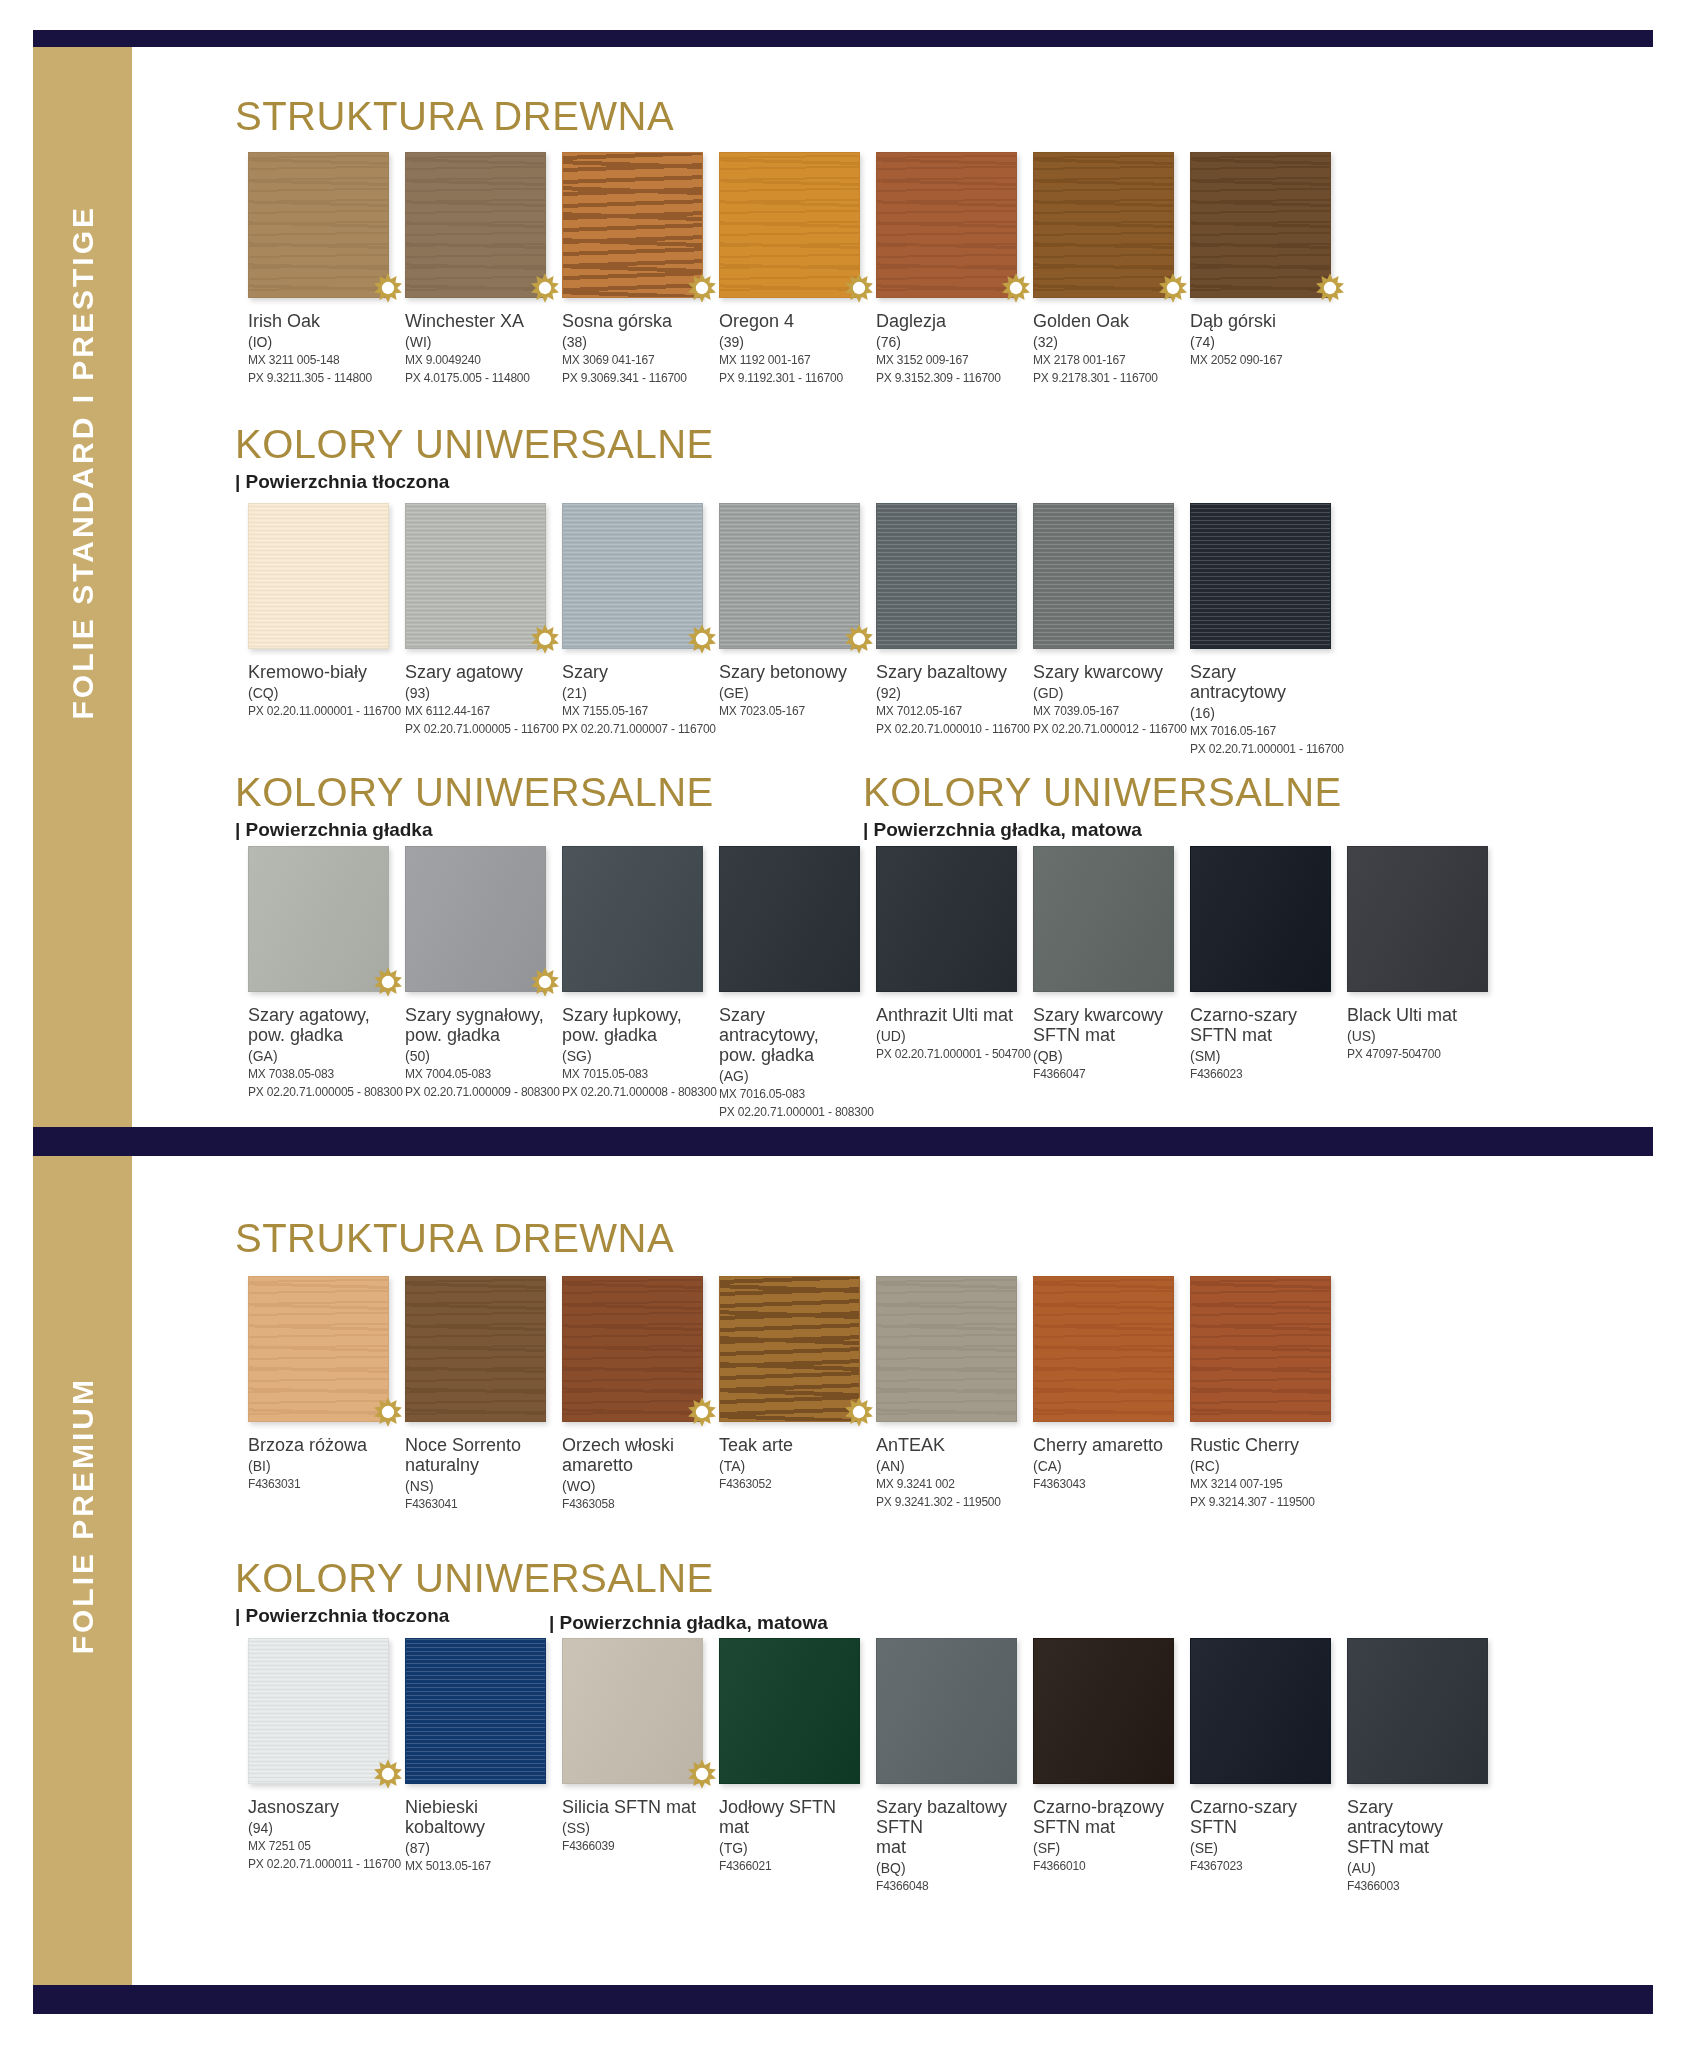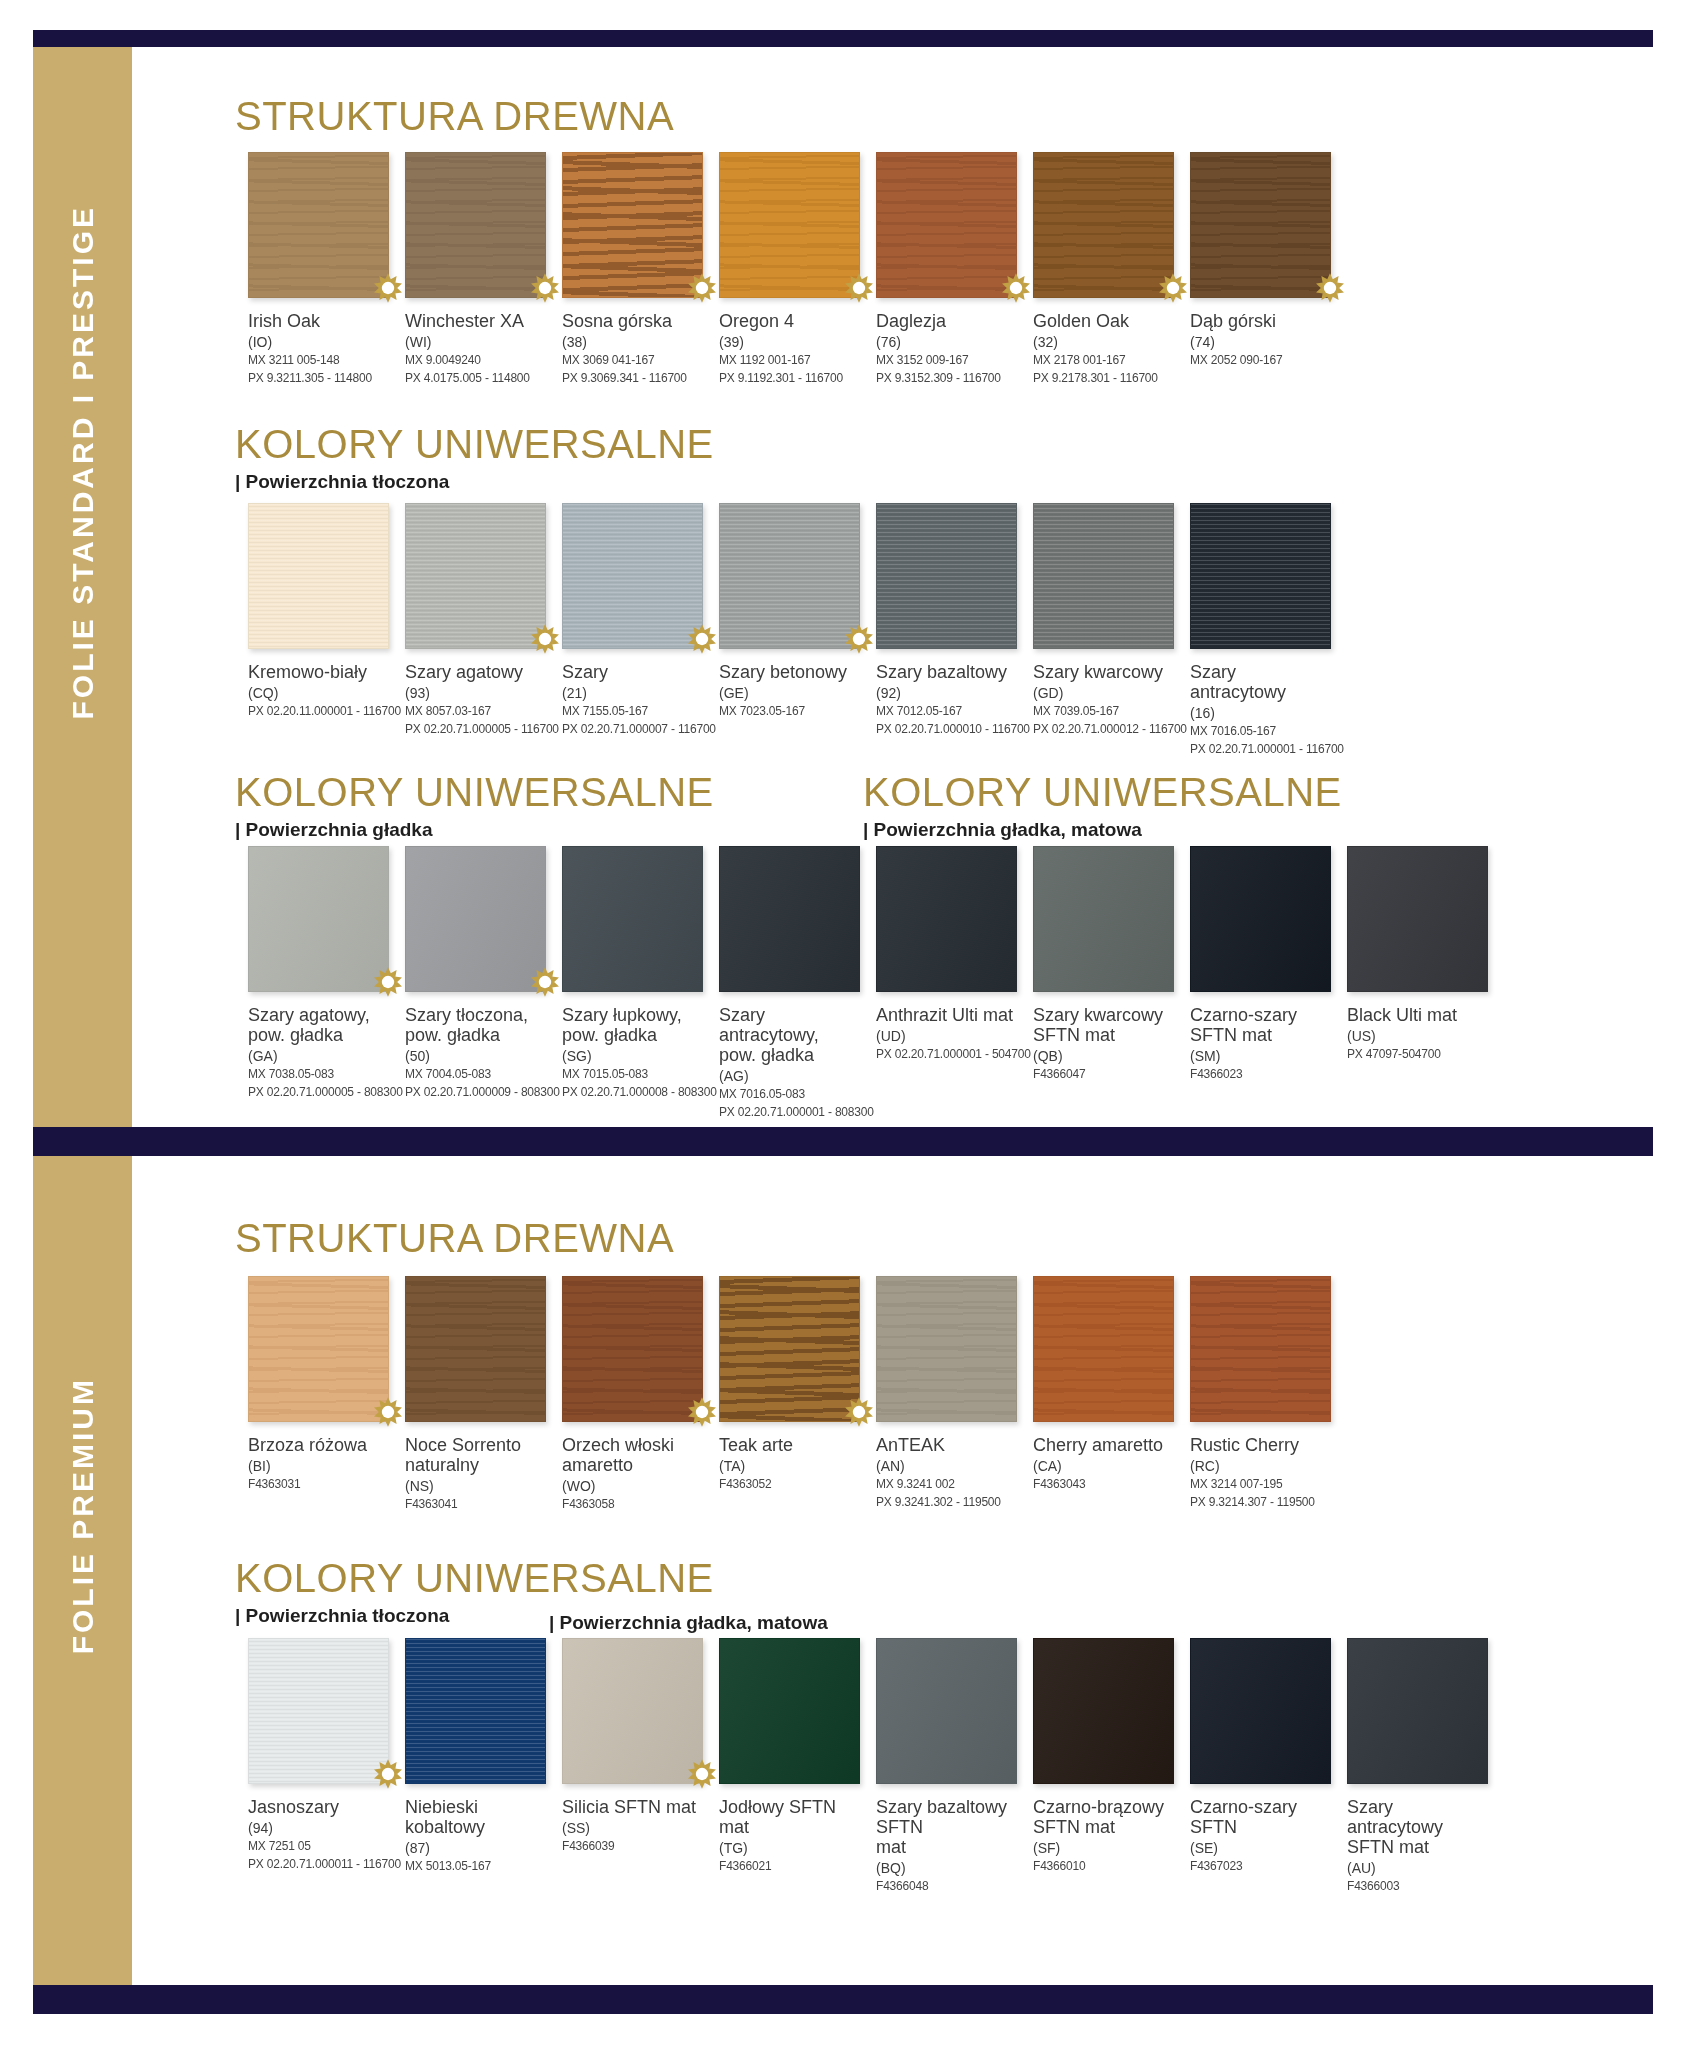--- a/index.html
+++ b/index.html
@@ -297,21 +297,21 @@
               <polygon points="22,3 26,11.5 18,11.5" transform="rotate(252 22 22)"></polygon>
               <polygon points="22,3 26,11.5 18,11.5" transform="rotate(288 22 22)"></polygon>
               <polygon points="22,3 26,11.5 18,11.5" transform="rotate(324 22 22)"></polygon>
             </g>
             <circle cx="22" cy="22" r="11.5" fill="#c2a145"></circle>
             <circle cx="22" cy="22" r="8" fill="#ffffff"></circle>
           </svg>
         </div>
         <div class="name">Szary agatowy</div>
         <div class="code">(93)</div>
-        <div class="ref">MX 8057.03-167</div>
+        <div class="ref">MX 6112.44-167</div>
         <div class="ref">PX 02.20.71.000005 - 116700</div>
       </div>
 
       <div class="cell">
         <div class="swatch tx-emboss" style="background: rgb(168, 179, 186); --c2: #97a4ac;">
           <svg class="sun" viewBox="0 0 44 44">
             <g fill="#c2a145">
               <polygon points="22,3 26,11.5 18,11.5"></polygon>
               <polygon points="22,3 26,11.5 18,11.5" transform="rotate(36 22 22)"></polygon>
               <polygon points="22,3 26,11.5 18,11.5" transform="rotate(72 22 22)"></polygon>
@@ -439,21 +439,21 @@
               <polygon points="22,3 26,11.5 18,11.5" transform="rotate(180 22 22)"></polygon>
               <polygon points="22,3 26,11.5 18,11.5" transform="rotate(216 22 22)"></polygon>
               <polygon points="22,3 26,11.5 18,11.5" transform="rotate(252 22 22)"></polygon>
               <polygon points="22,3 26,11.5 18,11.5" transform="rotate(288 22 22)"></polygon>
               <polygon points="22,3 26,11.5 18,11.5" transform="rotate(324 22 22)"></polygon>
             </g>
             <circle cx="22" cy="22" r="11.5" fill="#c2a145"></circle>
             <circle cx="22" cy="22" r="8" fill="#ffffff"></circle>
           </svg>
         </div>
-        <div class="name">Szary tłoczona,
+        <div class="name">Szary sygnałowy,
 pow. gładka</div>
         <div class="code">(50)</div>
         <div class="ref">MX 7004.05-083</div>
         <div class="ref">PX 02.20.71.000009 - 808300</div>
       </div>
 
       <div class="cell">
         <div class="swatch tx-flat" style="background: rgb(65, 74, 80); --c2: #373f45;">
           
         </div>

